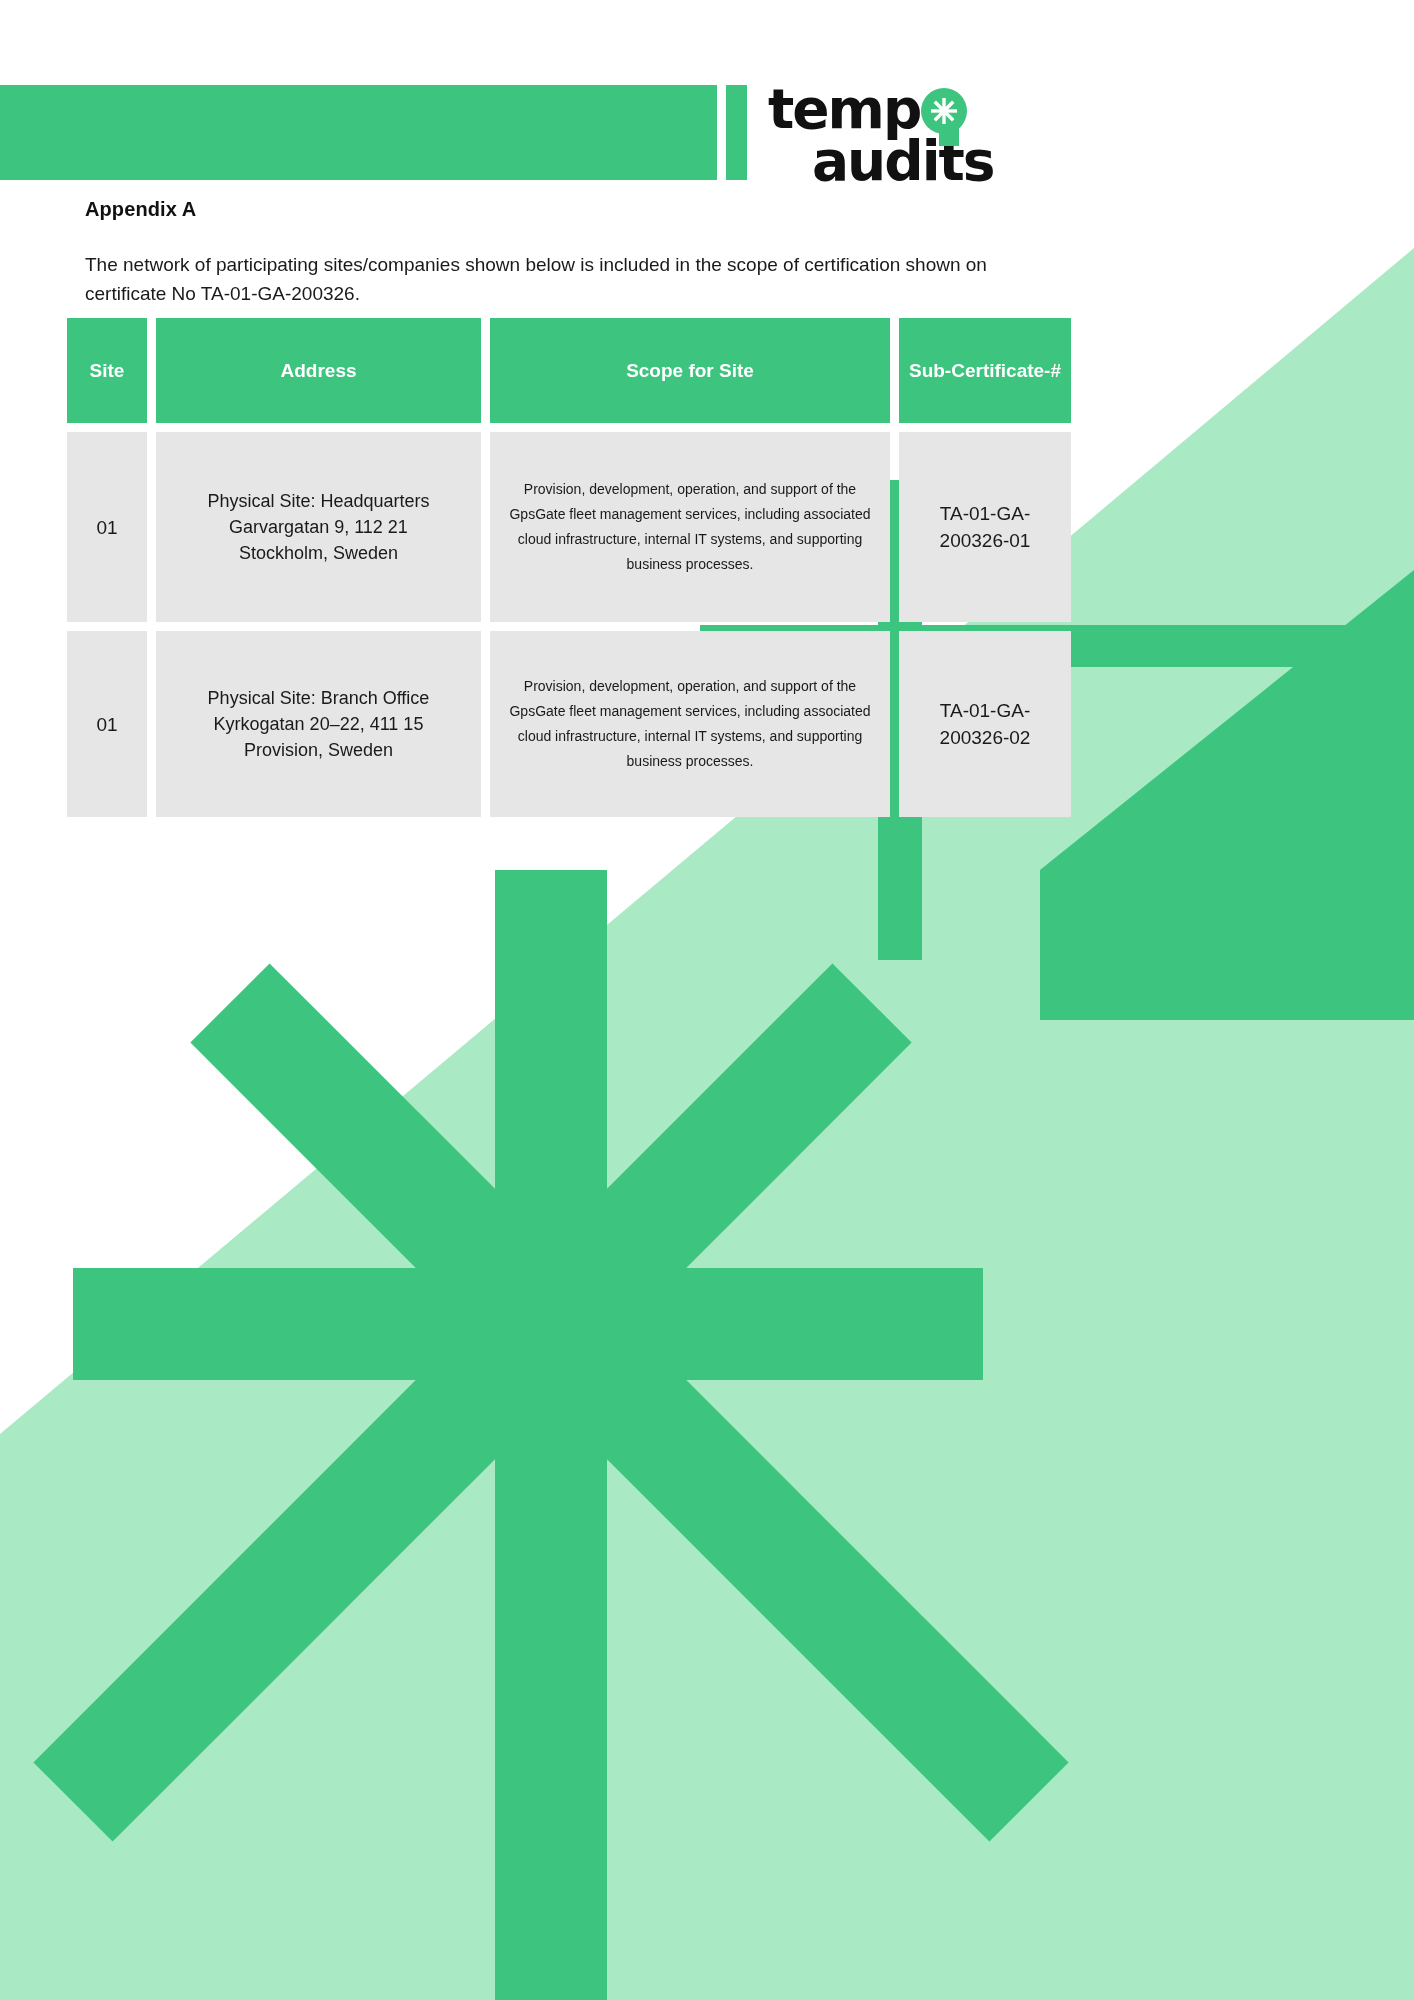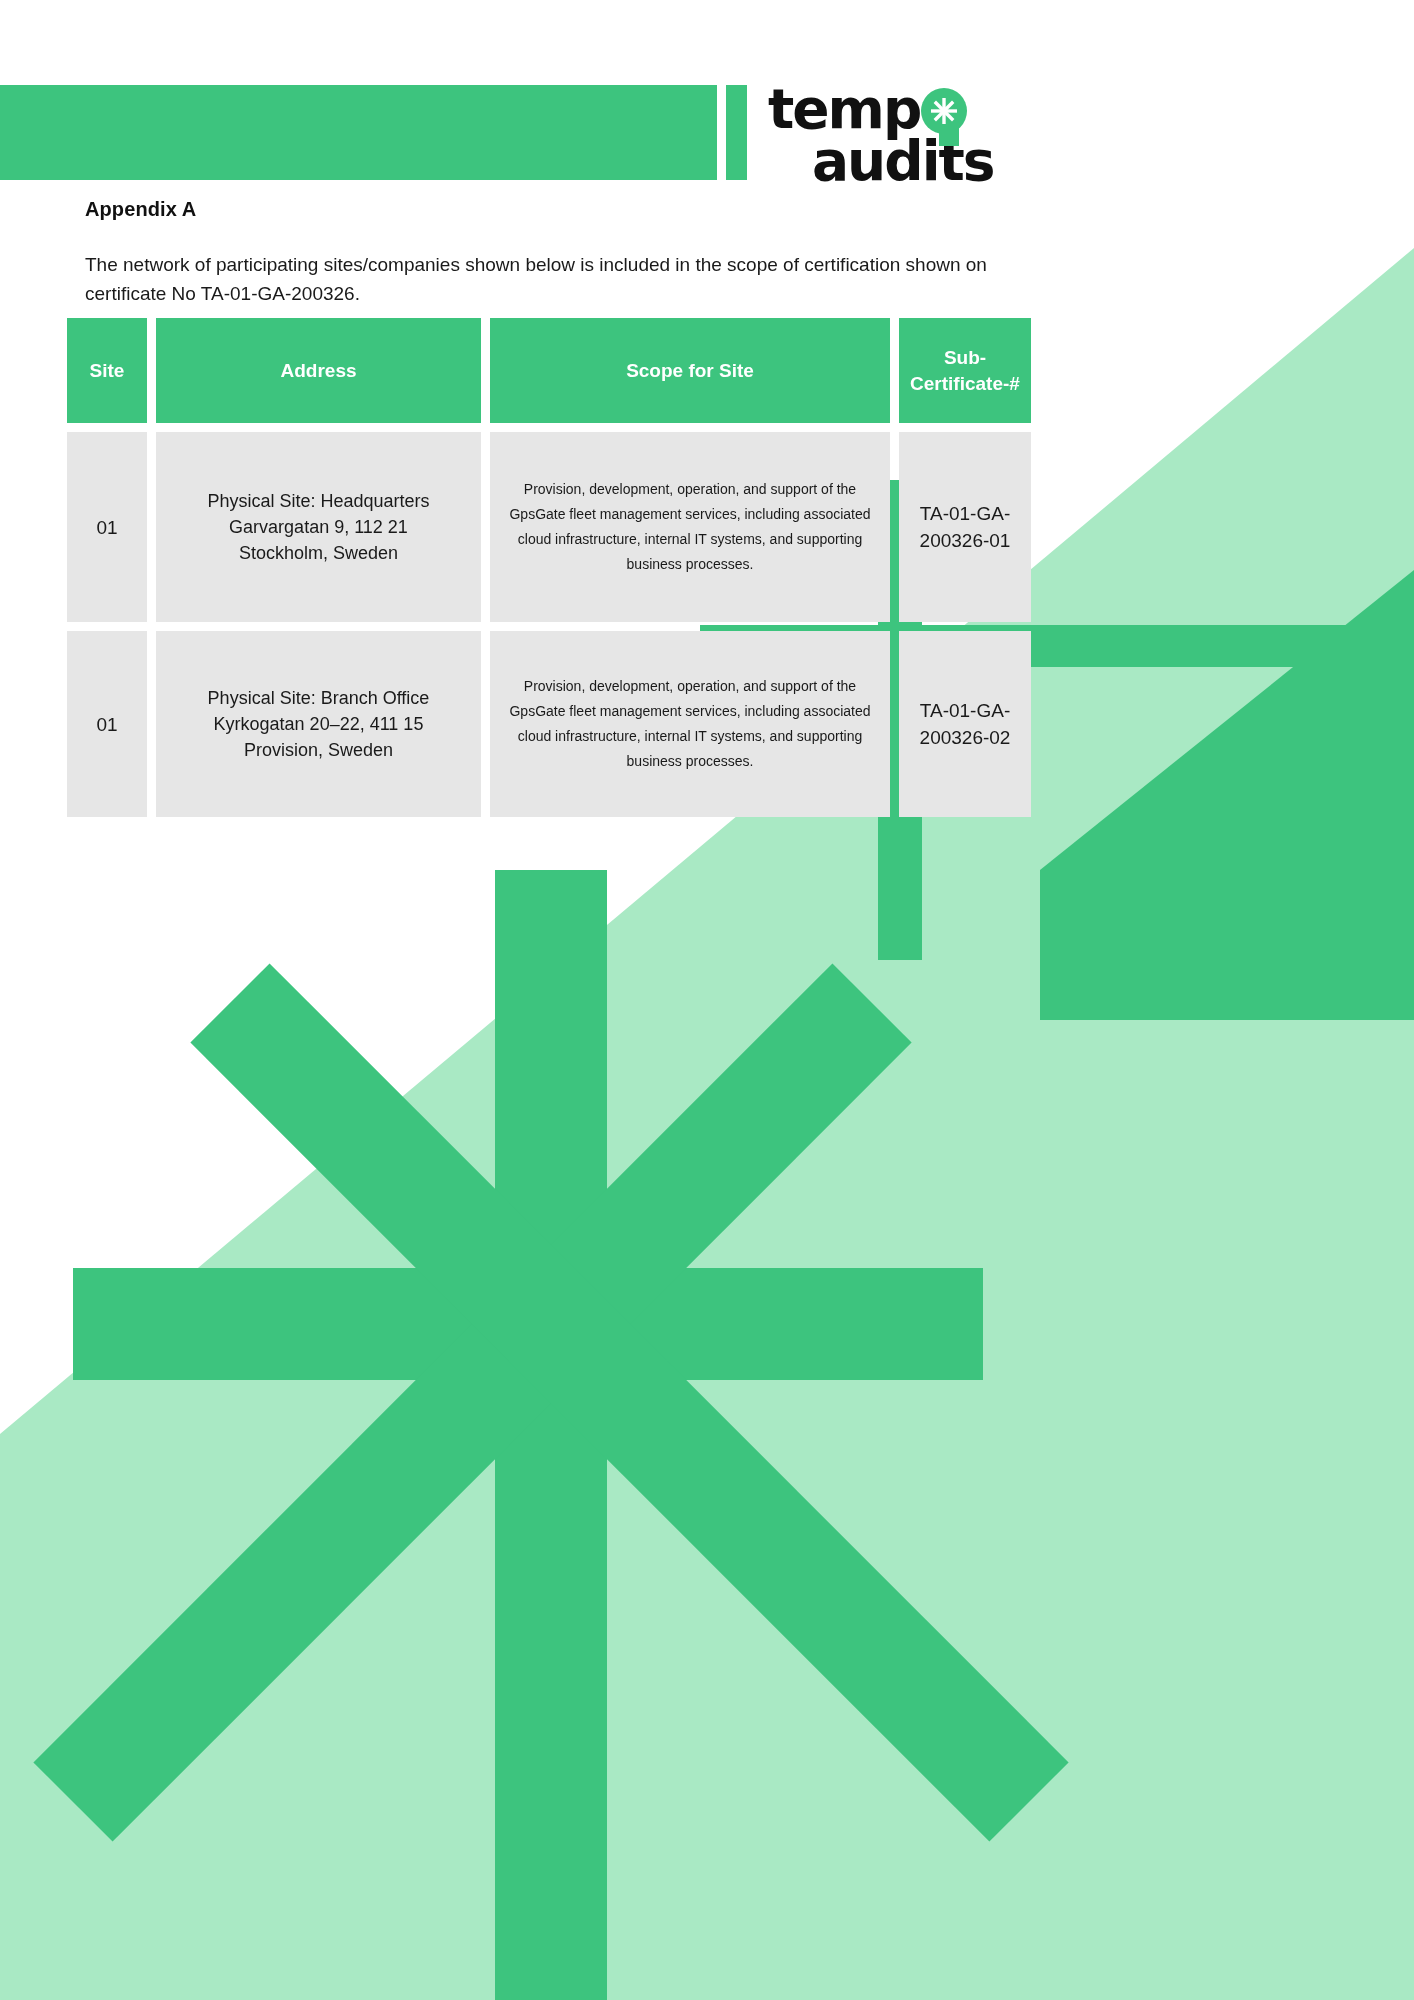--- a/index.html
+++ b/index.html
@@ -51,21 +51,21 @@
   
   .table{position:absolute;left:67px;top:318px;z-index:3;}
   .t-row{display:flex;}
   .t-row + .t-row{margin-top:9px;}
   .cell{box-sizing:border-box;display:flex;align-items:center;justify-content:center;text-align:center;}
   .cell + .cell{margin-left:9px;}
 
   .c-site{width:80px;}
   .c-addr{width:325px;}
   .c-scope{width:400px;}
-  .c-sub{width:132px;}
+  .c-sub{width:172px;}
 
   .head .cell{
     background:#3DC47E;height:105px;color:#ffffff;
     font-weight:bold;font-size:19px;line-height:26px;
     padding:4px 8px;
   }
   .body .cell{
     background:#E6E6E6;color:#1a1a1a;
     font-size:18px;line-height:25px;padding:10px 14px;
   }

